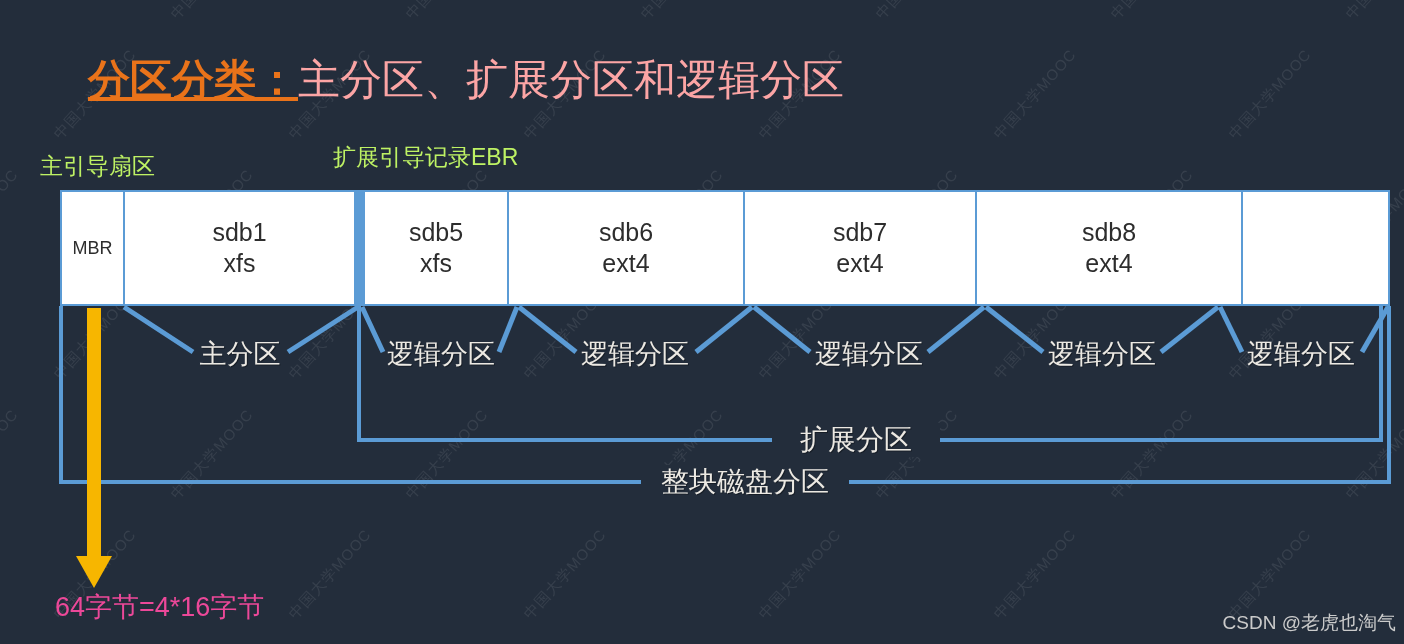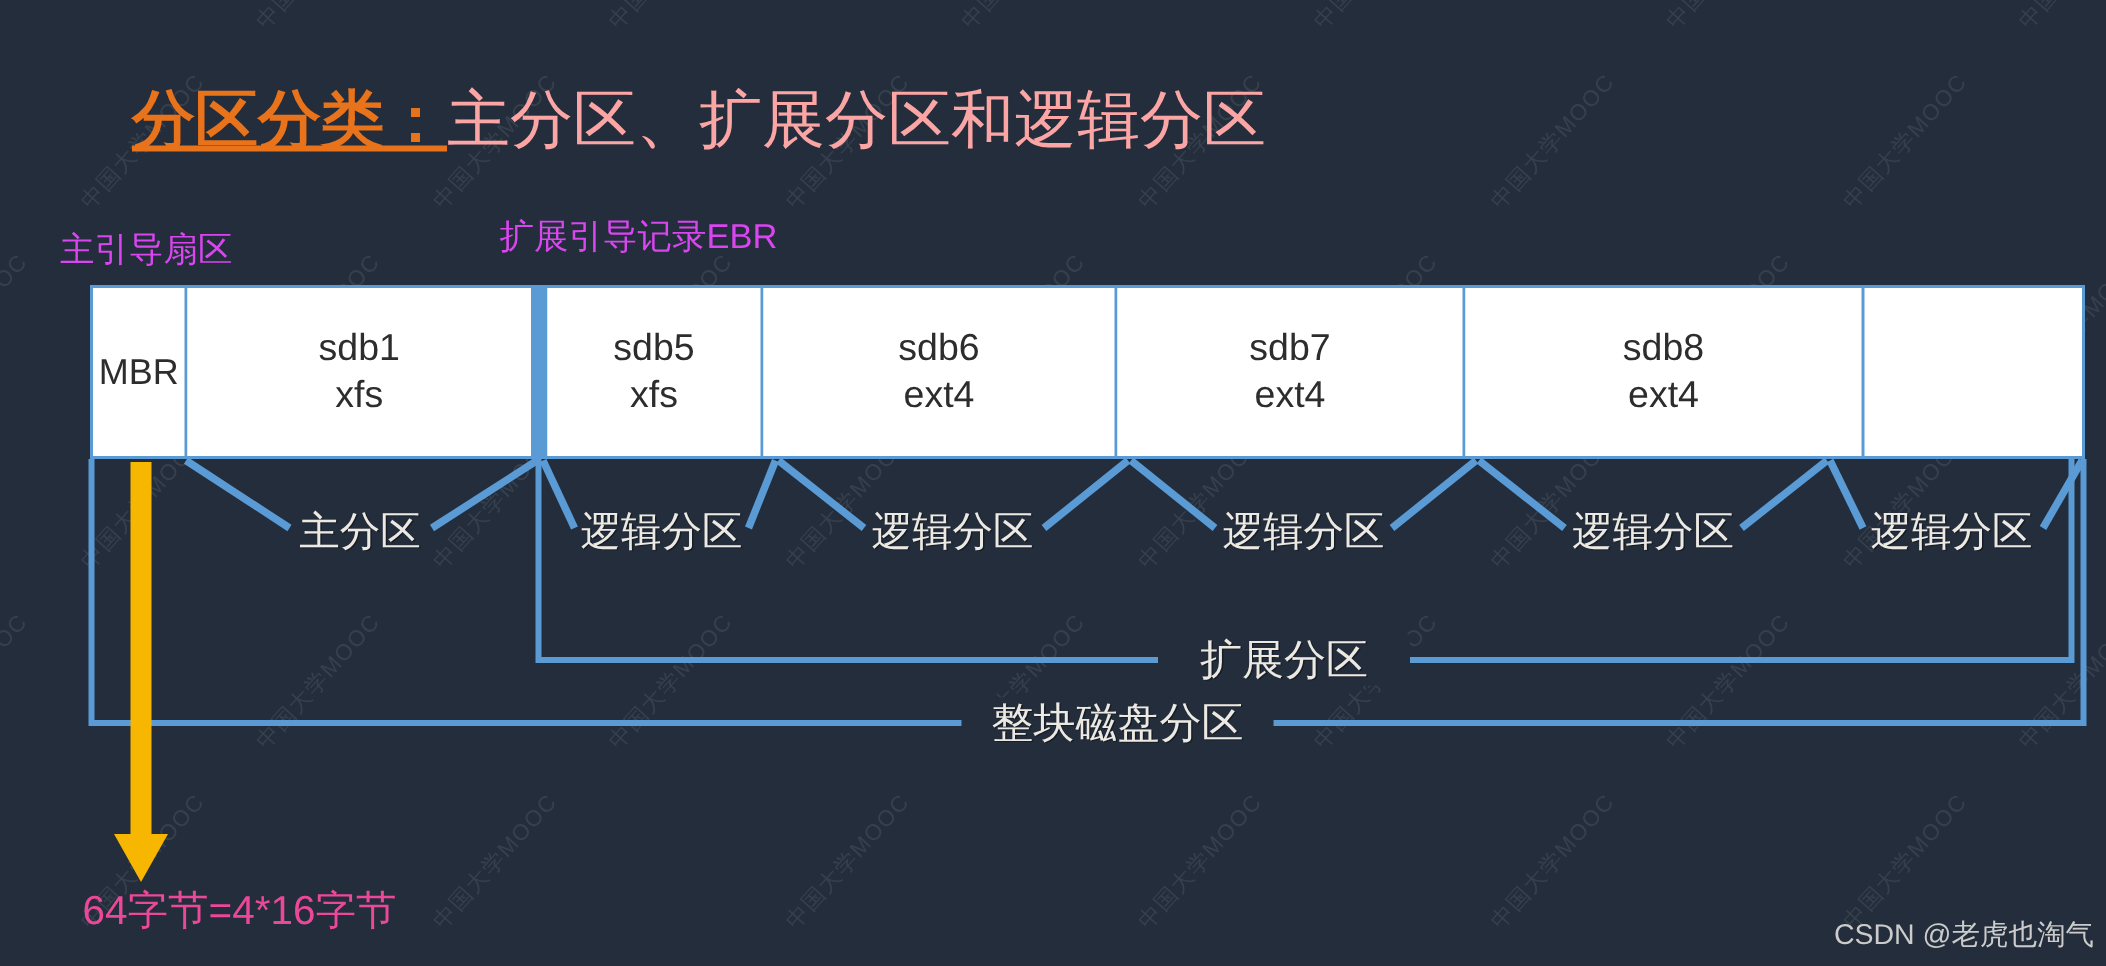--- a/index.html
+++ b/index.html
@@ -35,21 +35,21 @@
     line-height: 48px;
     white-space: nowrap;
   }
   .title .hl { color: var(--orange, #e9731a); font-weight: bold; text-decoration: underline; }
   .title .rest { color: #fca5a5; font-weight: 500; }
 
   
   .anno {
     position: absolute;
     font-size: 23px;
-    color: #d946ef;
+    color: #bef264;
     white-space: nowrap;
     text-align: right;
   }
   .anno-mbs { left: 40px; top: 151px; }
   .anno-ebr { left: 333px; top: 142px; }
 
   
   .bar {
     position: absolute;
     left: 60px;
@@ -64,21 +64,21 @@
     display: flex;
     flex-direction: column;
     align-items: center;
     justify-content: center;
     background: #fff;
     color: var(--boxtext, #2d2d2d);
     font-size: 25px;
     line-height: 31px;
     text-align: center;
   }
-  .pbox.mbr { font-size: 24px; border-radius: 25px; }
+  .pbox.mbr { font-size: 18px; border-radius: 25px; }
   .pdiv { width: 2px; background: var(--blue, #5b9bd5); flex: none; }
   .ebr-marker { width: 11px; background: var(--blue, #5b9bd5); flex: none; }
   .pbox.dotted {
     background-color: #fff;
     background-image:
       radial-gradient(#2e2e2e 1.2px, transparent 1.35px),
       radial-gradient(#2e2e2e 1.2px, transparent 1.35px);
     background-size: 9px 9px;
     background-position: 0 0, 4.5px 4.5px;
   }

